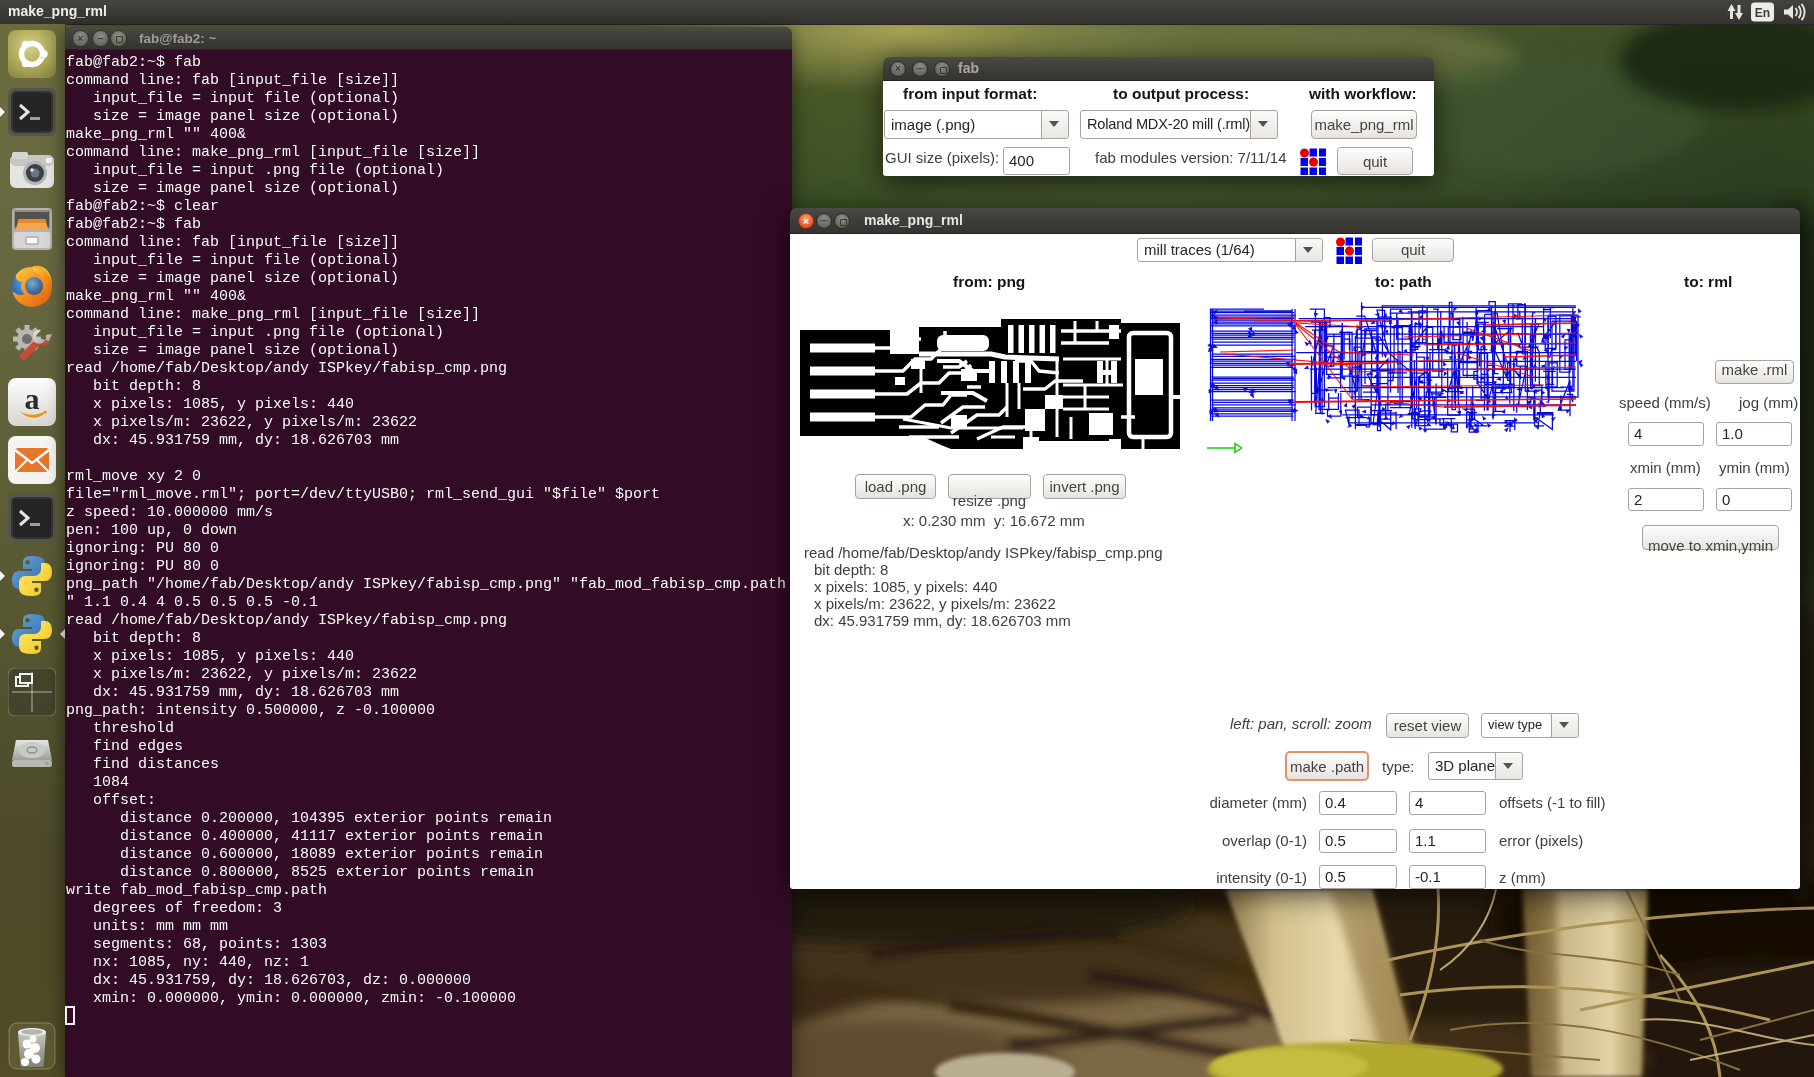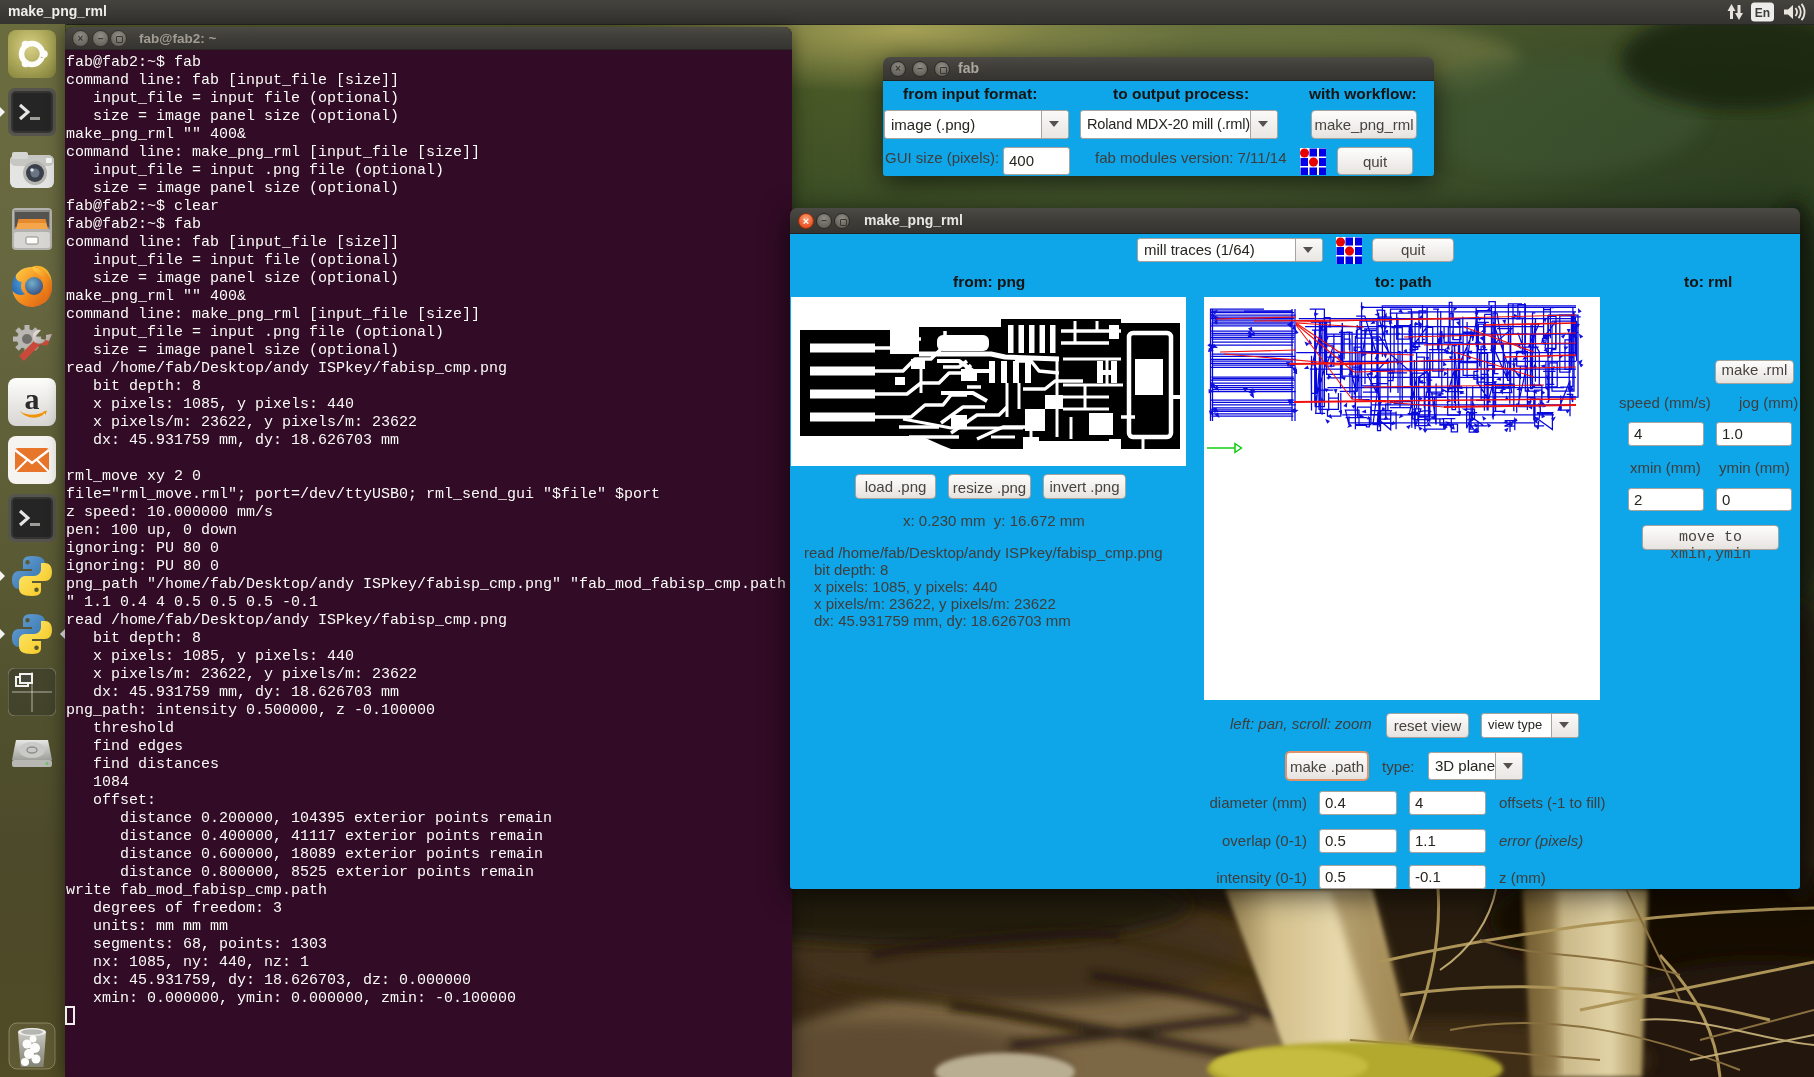--- a/index.html
+++ b/index.html
@@ -22,21 +22,21 @@
 #term{position:absolute;left:65px;top:27px;width:727px;height:1050px;background:#320b26;border-radius:8px 8px 0 0;box-shadow:0 3px 18px rgba(0,0,0,.55);}
 #termbar{position:absolute;left:0;top:0;width:727px;height:23px;border-radius:8px 8px 0 0;background:linear-gradient(180deg,#4b4a45 0%,#403f3a 40%,#353430 100%);border-bottom:1px solid #282722;box-sizing:border-box;}
 #termbar .title{position:absolute;left:74px;top:4px;font-size:13.5px;font-weight:bold;color:#a09c93;}
 .tbtn{position:absolute;top:3px;width:17px;height:17px;border-radius:50%;background:radial-gradient(circle at 50% 32%,#918f88,#716f68 55%,#5b5952);border:1px solid #33322d;box-sizing:border-box;}
 .tbtn span{position:absolute;left:0;top:1px;width:15px;height:13px;color:#3c3b36;font-size:10px;line-height:13px;text-align:center;font-weight:bold;}
 pre.tt{position:absolute;left:1px;top:27px;margin:0;font-family:"Liberation Mono",monospace;font-size:15px;line-height:18px;color:#fbfbf8;}
 #cursor{position:absolute;left:0px;top:979px;width:10px;height:19px;border:2px solid #f0eeec;box-sizing:border-box;}
 
 .gwin{position:absolute;box-shadow:0 6px 28px rgba(0,0,0,.65);border-radius:8px 8px 3px 3px;}
 .gtitle{position:absolute;left:0;top:0;width:100%;background:linear-gradient(180deg,#4b4a45 0%,#403f3a 40%,#353430 100%);border-radius:7px 7px 0 0;border-bottom:1px solid #252420;box-sizing:border-box;}
-.gbody{position:absolute;left:0;width:100%;background:#0ea5e9;box-sizing:border-box;}
+.gbody{position:absolute;left:0;width:100%;background:#ffffff;box-sizing:border-box;}
 .wbtn{position:absolute;width:16px;height:16px;border-radius:50%;background:radial-gradient(circle at 50% 32%,#8f8d86,#6e6c65 55%,#585650);border:1px solid #2b2a26;box-sizing:border-box;}
 .wbtn.orange{background:radial-gradient(circle at 50% 30%,#f8a274,#ef6236 55%,#d94612);border:1px solid #9c3005;}
 .wbtn span{position:absolute;left:0;top:0;width:14px;height:14px;color:#39382f;font-size:10px;line-height:14px;text-align:center;font-weight:bold;}
 .wbtn.orange span{color:#fdfdfb;font-size:11px;}
 .gtitle .wt{position:absolute;font-size:14px;font-weight:bold;color:#e8e6e2;}
 .wbtn .sqg,.tbtn .sqg{position:absolute;left:4.5px;top:4.5px;width:5px;height:5px;border:1.5px solid #39382f;border-radius:1px;background:none;}
 
 .glabel{position:absolute;font-size:15px;color:#3e3e3c;white-space:nowrap;}
 .gbold{font-weight:bold;font-size:15.5px;color:#141412;}
 .gbtn{position:absolute;background:linear-gradient(180deg,#fdfdfc 0%,#f4f2f0 45%,#e6e3df 100%);border:1px solid #a8a39d;border-radius:4px;font-size:15px;color:#46443f;text-align:center;box-sizing:border-box;font-family:"Liberation Sans",sans-serif;}
@@ -930,21 +930,21 @@
             <line x1="240" y1="110" x2="372" y2="108" stroke="#ee1111" stroke-width="1.8"></line>
             <line x1="280" y1="28" x2="372" y2="26" stroke="#ee1111" stroke-width="1.6"></line>
             <line x1="300" y1="60" x2="372" y2="58" stroke="#ee1111" stroke-width="1.4"></line>
             <line x1="148" y1="102" x2="240" y2="110" stroke="#ee1111" stroke-width="1.1"></line>
             <line x1="135" y1="55" x2="210" y2="58" stroke="#ee1111" stroke-width="1.1"></line>
             <line x1="3" y1="151" x2="31" y2="151" stroke="#00cc00" stroke-width="1.4"></line>
             <path d="M31 146.5 L37.5 151 L31 155.5 Z" fill="none" stroke="#00cc00" stroke-width="1.4"></path>
           </svg>
         </div>
       <div class="gbtn" style="left:65px;top:240px;width:81px;height:25px;padding-top:3px;">load .png</div>
-      <div class="gbtn" style="left:158px;top:240px;width:83px;height:25px;padding-top:4px;">resize .png</div>
+      <div class="gbtn" style="left:158px;top:240px;width:83px;height:25px;padding-top:17px;">resize .png</div>
       <div class="gbtn" style="left:253px;top:240px;width:83px;height:25px;padding-top:3px;">invert .png</div>
       <div class="glabel" style="left:113px;top:278px;">x: 0.230 mm&nbsp; y: 16.672 mm</div>
       <div class="glabel" style="left:14px;top:310px;">read /home/fab/Desktop/andy ISPkey/fabisp_cmp.png</div>
       <div class="glabel" style="left:24px;top:327px;">bit depth: 8</div>
       <div class="glabel" style="left:24px;top:344px;">x pixels: 1085, y pixels: 440</div>
       <div class="glabel" style="left:24px;top:361px;">x pixels/m: 23622, y pixels/m: 23622</div>
       <div class="glabel" style="left:24px;top:378px;">dx: 45.931759 mm, dy: 18.626703 mm</div>
       <div class="glabel" style="left:440px;top:481px;font-style:italic;">left: pan, scroll: zoom</div>
       <div class="gbtn" style="left:596px;top:479px;width:83px;height:25px;padding-top:3px;">reset view</div>
       <div class="gcombo" style="left:691px;top:479px;width:98px;height:25px;">
@@ -957,30 +957,30 @@
           <span class="cv" style="top:4px;">3D plane</span>
           <span class="carr"></span>
         </div>
       <div class="glabel" style="left:417px;top:560px;width:100px;text-align:right;">diameter (mm)</div>
       <div class="gentry" style="left:529px;top:557px;width:78px;height:24px;">0.4</div>
       <div class="gentry" style="left:619px;top:557px;width:77px;height:24px;">4</div>
       <div class="glabel" style="left:709px;top:560px;">offsets (-1 to fill)</div>
       <div class="glabel" style="left:417px;top:598px;width:100px;text-align:right;">overlap (0-1)</div>
       <div class="gentry" style="left:529px;top:595px;width:78px;height:24px;">0.5</div>
       <div class="gentry" style="left:619px;top:595px;width:77px;height:24px;">1.1</div>
-      <div class="glabel" style="left:709px;top:598px;font-style:italic;">error (pixels)</div>
+      <div class="glabel" style="left:709px;top:598px;">error (pixels)</div>
       <div class="glabel" style="left:417px;top:635px;width:100px;text-align:right;">intensity (0-1)</div>
       <div class="gentry" style="left:529px;top:631px;width:78px;height:24px;">0.5</div>
       <div class="gentry" style="left:619px;top:631px;width:77px;height:24px;">-0.1</div>
       <div class="glabel" style="left:709px;top:635px;">z (mm)</div>
       <div class="gbtn" style="left:881px;top:126px;width:79px;height:24px;padding-top:0;margin-left:44px;">make .rml</div>
       <div class="glabel" style="left:829px;top:160px;">speed (mm/s)</div>
       <div class="glabel" style="left:934px;top:160px;margin-left:15px;">jog (mm)</div>
       <div class="gentry" style="left:838px;top:188px;width:76px;height:24px;">4</div>
       <div class="gentry" style="left:926px;top:188px;width:76px;height:24px;">1.0</div>
       <div class="glabel" style="left:840px;top:225px;">xmin (mm)</div>
       <div class="glabel" style="left:929px;top:225px;">ymin (mm)</div>
       <div class="gentry" style="left:838px;top:254px;width:76px;height:23px;">2</div>
       <div class="gentry" style="left:926px;top:254px;width:76px;height:23px;">0</div>
-      <div class="gbtn" style="left:852px;top:291px;width:137px;height:25px;padding-top:3px;font-family:Liberation Mono, monospace;">move to xmin,ymin</div>
+      <div class="gbtn" style="left:852px;top:291px;width:137px;height:25px;padding-top:11px;">move to xmin,ymin</div>
     </div>
   </div>
 </div>
 
 </body></html>

